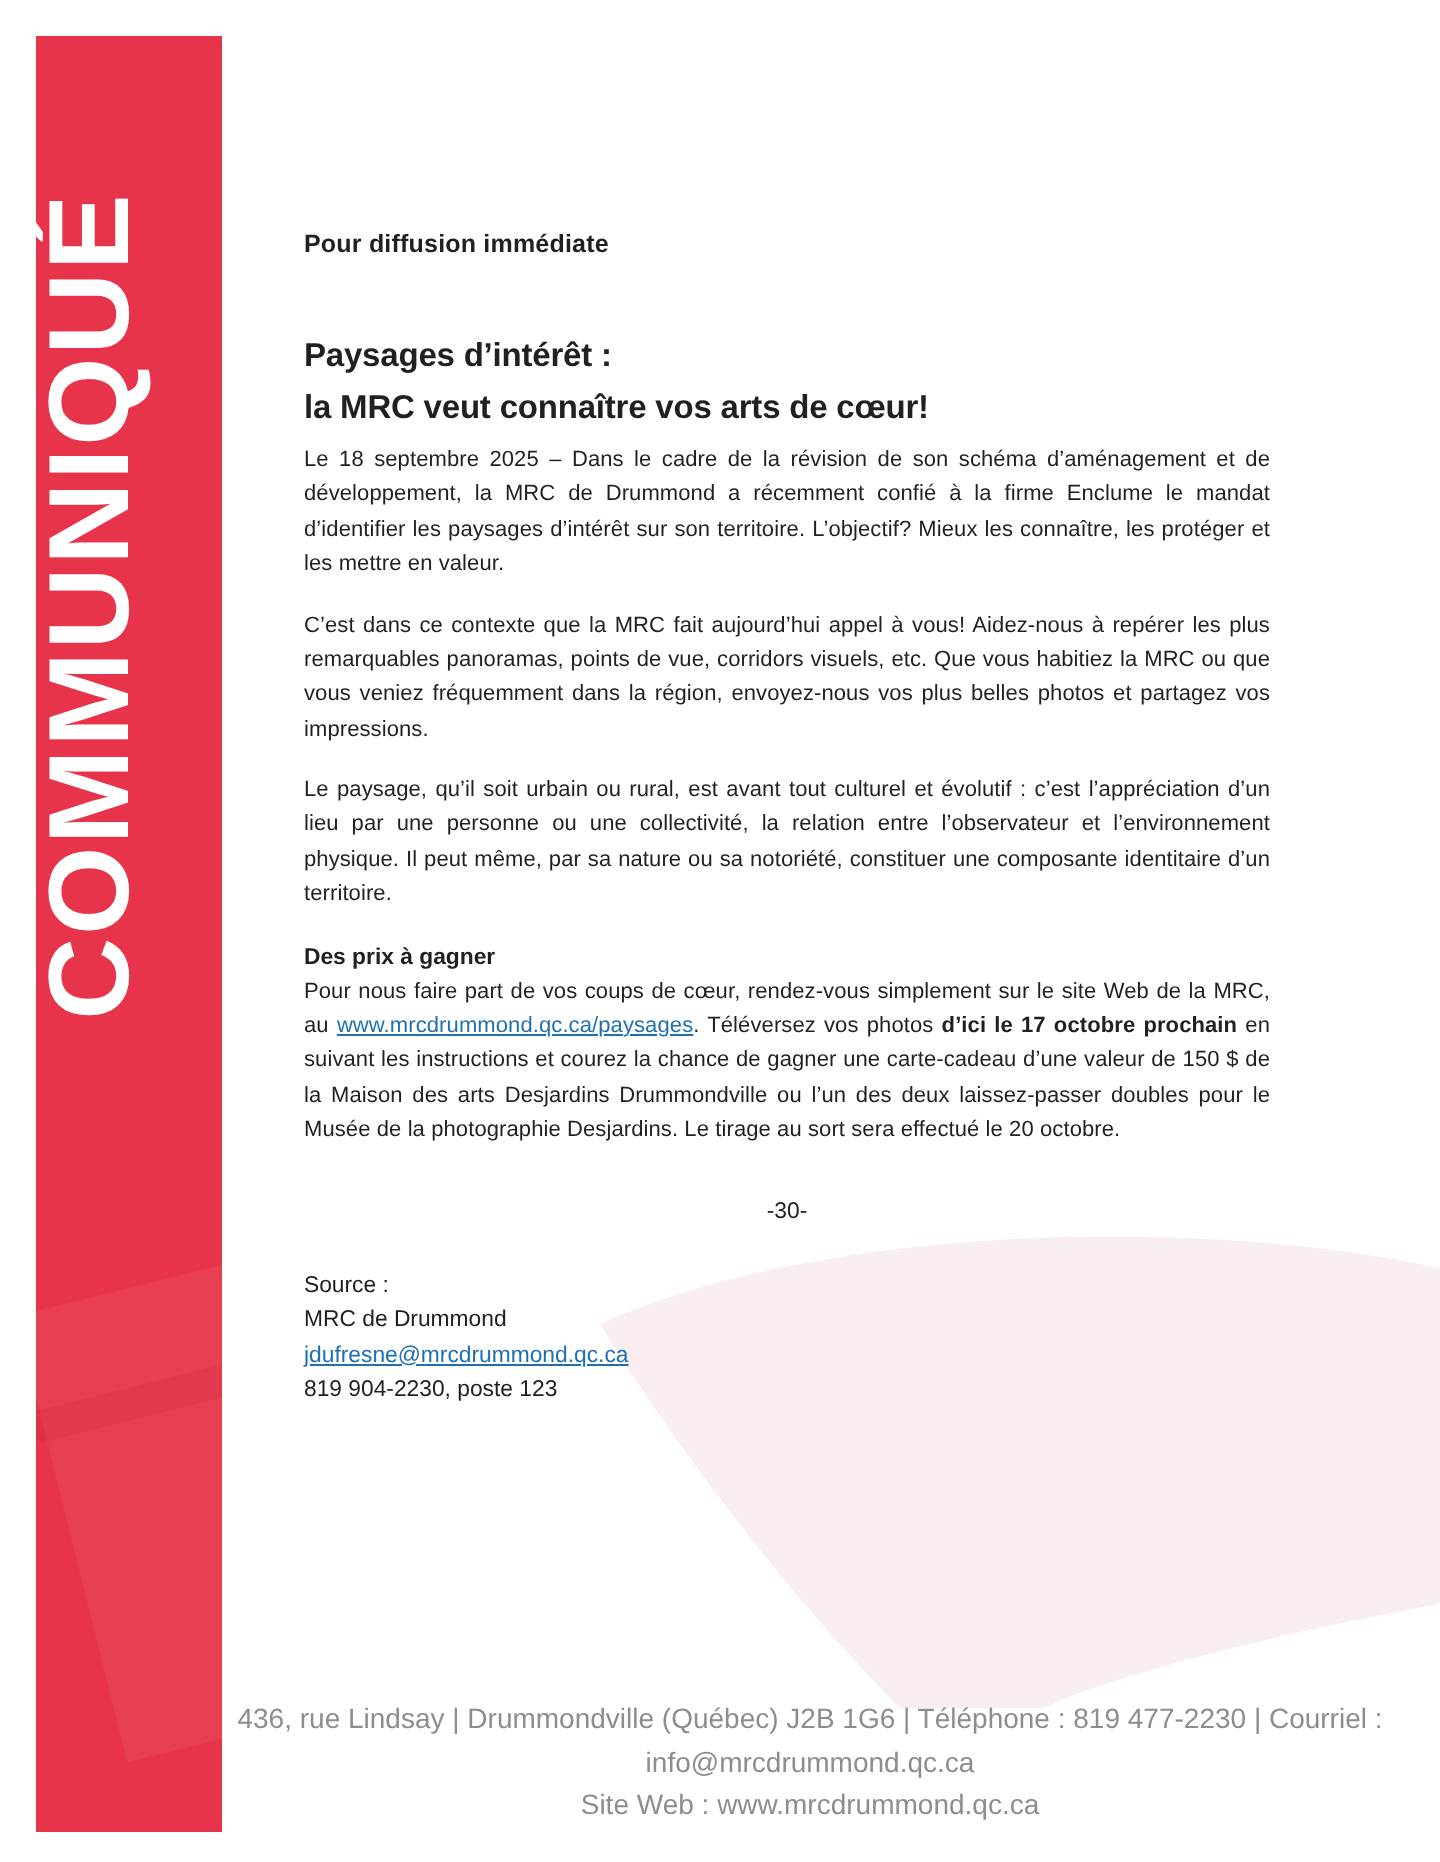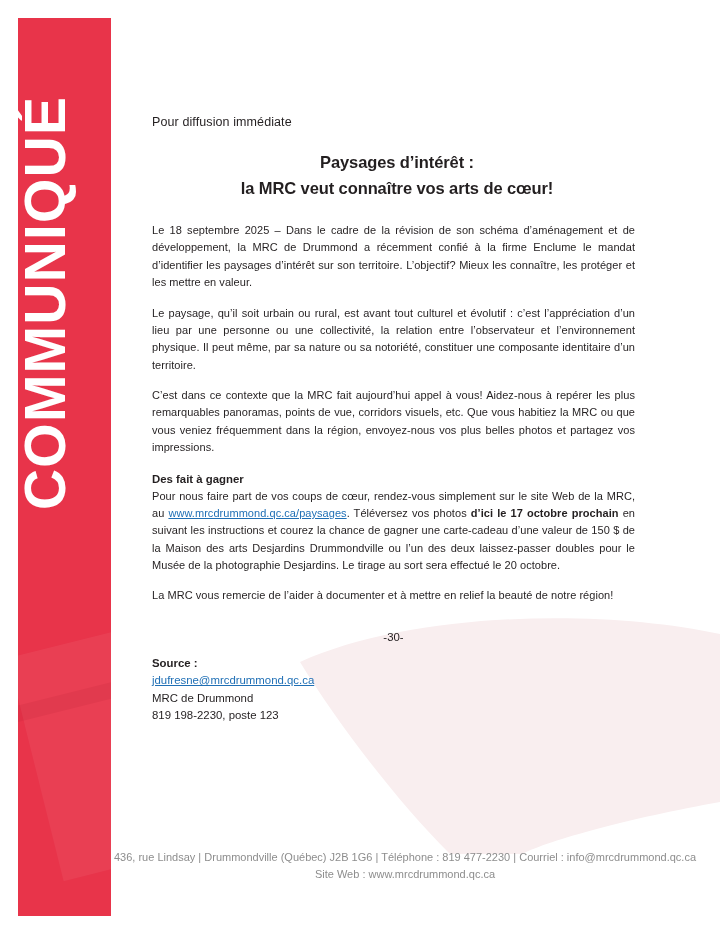--- a/index.html
+++ b/index.html
@@ -92,30 +92,29 @@
     z-index: 4;
   }
   .logo svg { display: block; }
 
   
   .release-label {
     position: absolute;
     left: 152px;
     top: 115px;
     font-size: 12.5px;
-    font-weight: normal;
+    font-weight: bold;
     letter-spacing: .1px;
   }
 
   .headline {
     position: absolute;
     left: 152px;
-    top: 150px;
+    top: 166px;
     width: 490px;
-    text-align: center;
     font-size: 16.5px;
     font-weight: bold;
     line-height: 1.55;
     letter-spacing: -.1px;
   }
   .headline .l2 { display: block; }
 
   .body-wrap {
     position: absolute;
     left: 152px;
@@ -150,33 +149,32 @@
   }
 
   .source-block {
     position: absolute;
     left: 152px;
     top: 635px;
     font-size: 11.4px;
     line-height: 1.52;
   }
   .source-block .src-head {
-    font-weight: bold;
-    margin-top: 20px;
+    font-weight: normal;
   }
 
   
   .footer {
     position: absolute;
     left: 110px;
     top: 849px;
     width: 590px;
     text-align: center;
     color: #8d8d8d;
-    font-size: 11px;
+    font-size: 14px;
     line-height: 1.55;
     z-index: 1;
   }
 </style>
 </head>
 <body>
 
 <div class="page">
 
   <div class="watermark">
@@ -196,38 +194,37 @@
 
   <div class="headline">
     <span class="l1">Paysages d’intérêt :</span>
     <span class="l2">la MRC veut connaître vos arts de cœur!</span>
   </div>
 
   <div class="body-wrap">
 
     <p class="para">Le 18 septembre 2025 – Dans le cadre de la révision de son schéma d’aménagement et de développement, la MRC de Drummond a récemment confié à la firme Enclume le mandat d’identifier les paysages d’intérêt sur son territoire. L’objectif? Mieux les connaître, les protéger et les mettre en valeur.</p>
 
+    <p class="para">C’est dans ce contexte que la MRC fait aujourd’hui appel à vous! Aidez-nous à repérer les plus remarquables panoramas, points de vue, corridors visuels, etc. Que vous habitiez la MRC ou que vous veniez fréquemment dans la région, envoyez-nous vos plus belles photos et partagez vos impressions.</p>
+
     <p class="para">Le paysage, qu’il soit urbain ou rural, est avant tout culturel et évolutif : c’est l’appréciation d’un lieu par une personne ou une collectivité, la relation entre l’observateur et l’environnement physique. Il peut même, par sa nature ou sa notoriété, constituer une composante identitaire d’un territoire.</p>
 
-    <p class="para">C’est dans ce contexte que la MRC fait aujourd’hui appel à vous! Aidez-nous à repérer les plus remarquables panoramas, points de vue, corridors visuels, etc. Que vous habitiez la MRC ou que vous veniez fréquemment dans la région, envoyez-nous vos plus belles photos et partagez vos impressions.</p>
-
-    <p class="sec-title">Des fait à gagner</p>
+    <p class="sec-title">Des prix à gagner</p>
 
     <p class="para"><span>Pour nous faire part de vos coups de cœur, rendez-vous simplement sur le site Web de la MRC, au </span><a class="link" href="#">www.mrcdrummond.qc.ca/paysages</a><span>. Téléversez vos photos </span><b>d’ici le 17 octobre prochain</b><span> en suivant les instructions et courez la chance de gagner une carte-cadeau d’une valeur de 150 $ de la Maison des arts Desjardins Drummondville ou l’un des deux laissez-passer doubles pour le Musée de la photographie Desjardins. Le tirage au sort sera effectué le 20 octobre.</span></p>
 
-    <p class="para last">La MRC vous remercie de l’aider à documenter et à mettre en relief la beauté de notre région!</p>
 
     <p class="thirty">-30-</p>
   </div>
 
   <div class="source-block">
     <div class="src-head">Source :</div>
+    <div>MRC de Drummond</div>
     <div><a class="link" href="#">jdufresne@mrcdrummond.qc.ca</a></div>
-    <div>MRC de Drummond</div>
-    <div>819 198-2230, poste 123</div>
+    <div>819 904-2230, poste 123</div>
   </div>
 
   <div class="footer">
     <div>436, rue Lindsay | Drummondville (Québec) J2B 1G6 | Téléphone : 819 477-2230 | Courriel : info@mrcdrummond.qc.ca</div>
     <div>Site Web : www.mrcdrummond.qc.ca</div>
   </div>
 
 </div>
 
 </body></html>

